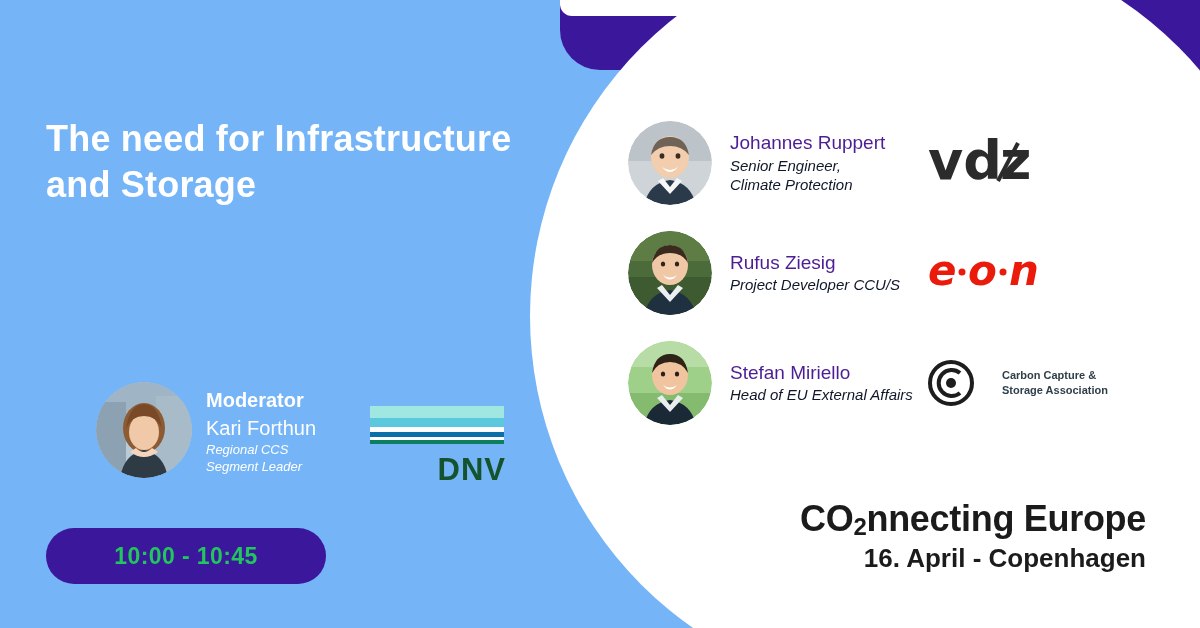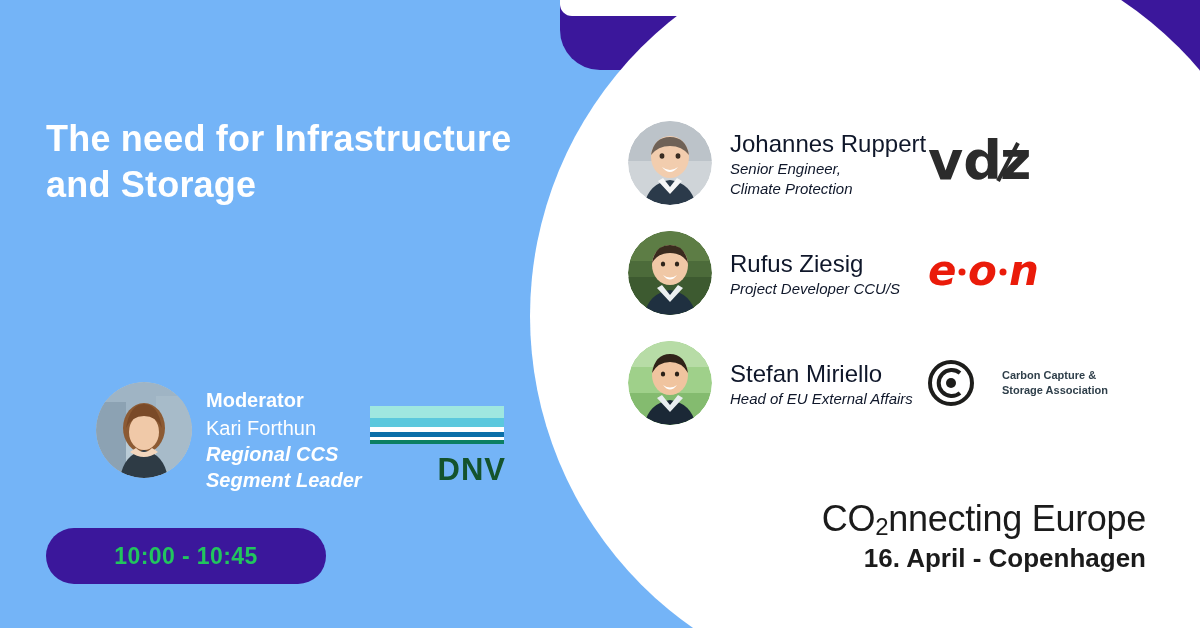--- a/index.html
+++ b/index.html
@@ -121,24 +121,23 @@
     font-size: 20px;
     font-weight: bold;
     line-height: 1.25;
     margin-bottom: 2px;
   }
   .moderator-name {
     font-size: 20px;
     line-height: 1.3;
   }
   .moderator-role {
-    font-size: 20px;
+    font-size: 13px;
     font-style: italic;
     line-height: 1.32;
-    font-weight: bold;
   }
 
   
   .dnv-logo {
     position: absolute;
     z-index: 5;
     left: 370px;
     top: 406px;
     width: 136px;
   }
@@ -186,22 +185,22 @@
     height: 110px;
     margin-bottom: 0;
     position: relative;
   }
   .sp-avatar { width: 84px; height: 84px; }
   .speaker-text {
     margin-left: 18px;
     width: 210px;
   }
   .speaker-name {
-    font-size: 24px;
-    color: #0f172a;
+    font-size: 19px;
+    color: #4c1d95;
     line-height: 1.3;
   }
   .speaker-role {
     font-size: 15px;
     font-style: italic;
     color: #0f172a;
     line-height: 1.32;
   }
   .speaker-logo {
     position: absolute;
@@ -226,21 +225,21 @@
   .event-title {
     position: absolute;
     z-index: 7;
     right: 54px;
     top: 498px;
     text-align: right;
     color: #1b1b1b;
   }
   .event-name {
     font-size: 36px;
-    font-weight: normal;
+    font-weight: bold;
     line-height: 1.18;
     letter-spacing: -0.3px;
     margin-left: 39px;
   }
   .event-name sub {
     font-size: 24px;
     vertical-align: baseline;
     position: relative;
     top: 4px;
   }

